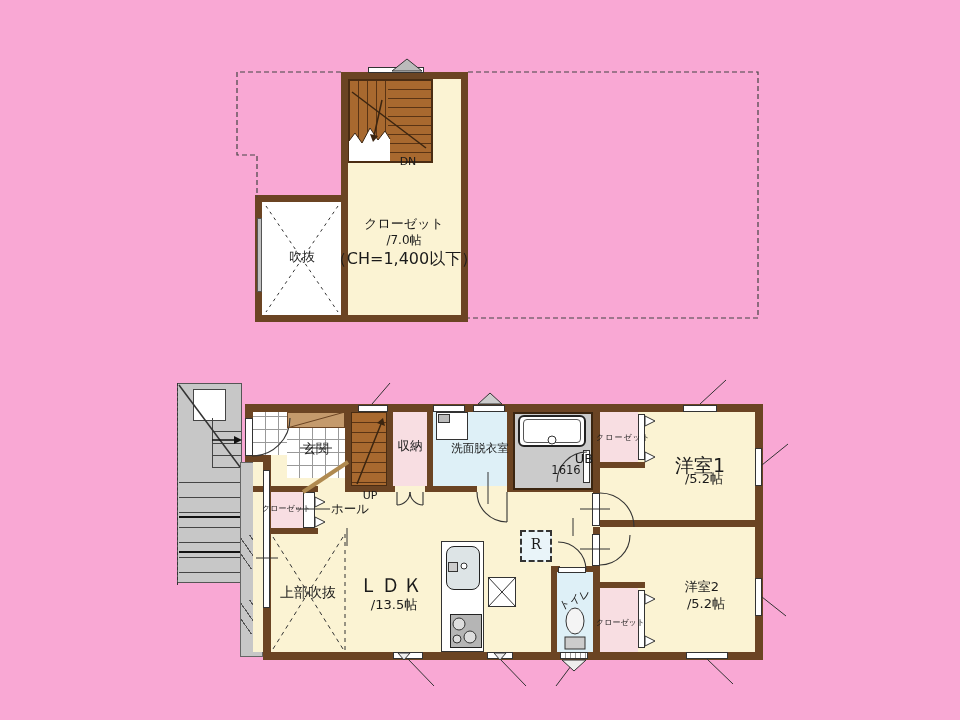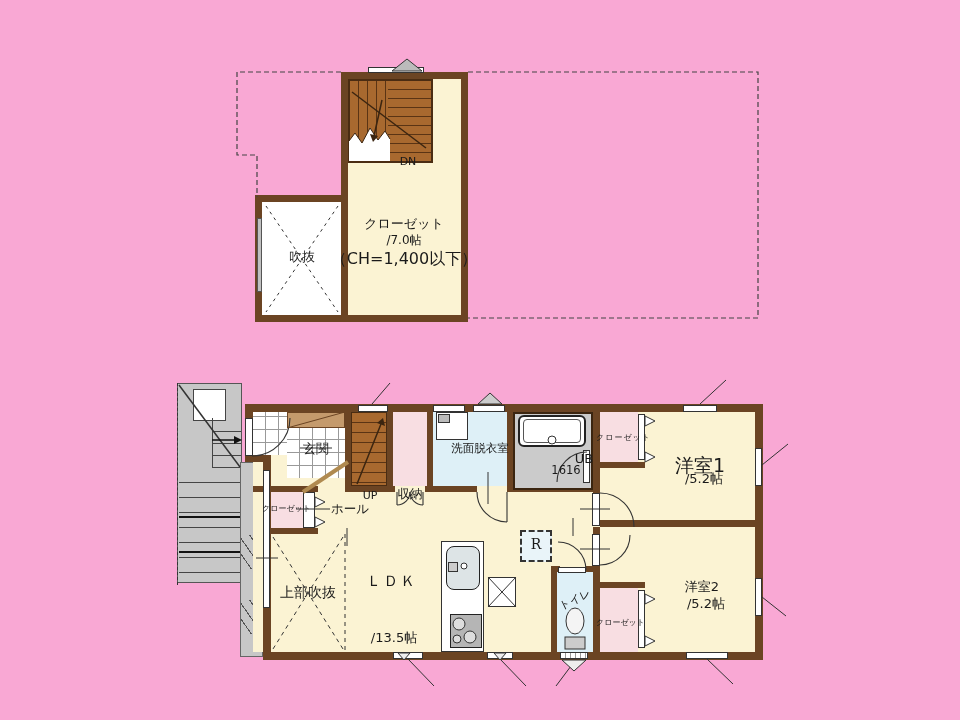--- a/index.html
+++ b/index.html
@@ -198,30 +198,30 @@
   </svg>
 
   <div class="lbl" style="left:388px;top:155px;width:40px;font-size:11px;">DN</div>
   <div class="lbl" style="left:338px;top:215px;width:132px;font-size:13px;">クローゼット</div>
   <div class="lbl" style="left:338px;top:232px;width:132px;font-size:12px;">/7.0帖</div>
   <div class="lbl" style="left:330px;top:249px;width:148px;font-size:16px;">（CH=1,400以下）</div>
   <div class="lbl" style="left:258px;top:248px;width:88px;font-size:13px;">吹抜</div>
 
   <div class="lbl" style="left:288px;top:440px;width:56px;font-size:13px;">玄関</div>
   <div class="lbl" style="left:352px;top:489px;width:36px;font-size:11px;">UP</div>
-  <div class="lbl" style="left:392px;top:438px;width:36px;font-size:12.5px;margin-top:48px;">収納</div>
+  <div class="lbl" style="left:392px;top:438px;width:36px;font-size:12.5px;">収納</div>
   <div class="lbl" style="left:433px;top:441px;width:94px;font-size:11.5px;">洗面脱衣室</div>
   <div class="lbl" style="left:554px;top:451px;width:60px;font-size:13px;">UB</div>
   <div class="lbl" style="left:536px;top:463px;width:60px;font-size:11.5px;">1616</div>
   <div class="lbl" style="left:596px;top:432px;width:46px;font-size:8px;letter-spacing:1px;">クローゼット</div>
   <div class="lbl" style="left:658px;top:453px;width:84px;font-size:19px;">洋室1</div>
   <div class="lbl" style="left:662px;top:470px;width:84px;font-size:13px;">/5.2帖</div>
   <div class="lbl" style="left:262px;top:503px;width:42px;font-size:8px;">クローゼット</div>
   <div class="lbl" style="left:322px;top:501px;width:56px;font-size:12.5px;">ホール</div>
-  <div class="lbl" style="left:356px;top:572px;width:72px;font-size:15px;letter-spacing:2px;">ＬＤＫ</div>
-  <div class="lbl" style="left:356px;top:629px;width:76px;font-size:13px;">/13.5帖</div>
+  <div class="lbl" style="left:356px;top:572px;width:72px;font-size:20px;letter-spacing:2px;">ＬＤＫ</div>
+  <div class="lbl" style="left:356px;top:596px;width:76px;font-size:13px;">/13.5帖</div>
   <div class="lbl" style="left:272px;top:584px;width:72px;font-size:14px;">上部吹抜</div>
   <div class="lbl" style="left:553px;top:592px;width:44px;font-size:11px;transform:rotate(-26deg);">トイレ</div>
   <div class="lbl" style="left:660px;top:578px;width:84px;font-size:13px;">洋室2</div>
   <div class="lbl" style="left:664px;top:595px;width:84px;font-size:13px;">/5.2帖</div>
   <div class="lbl" style="left:596px;top:617px;width:46px;font-size:8px;">クローゼット</div>
   <div class="lbl" style="left:520px;top:536px;width:32px;font-size:14px;font-family:'DejaVu Serif',serif;">R</div>
 </div>
 
 </body></html>

